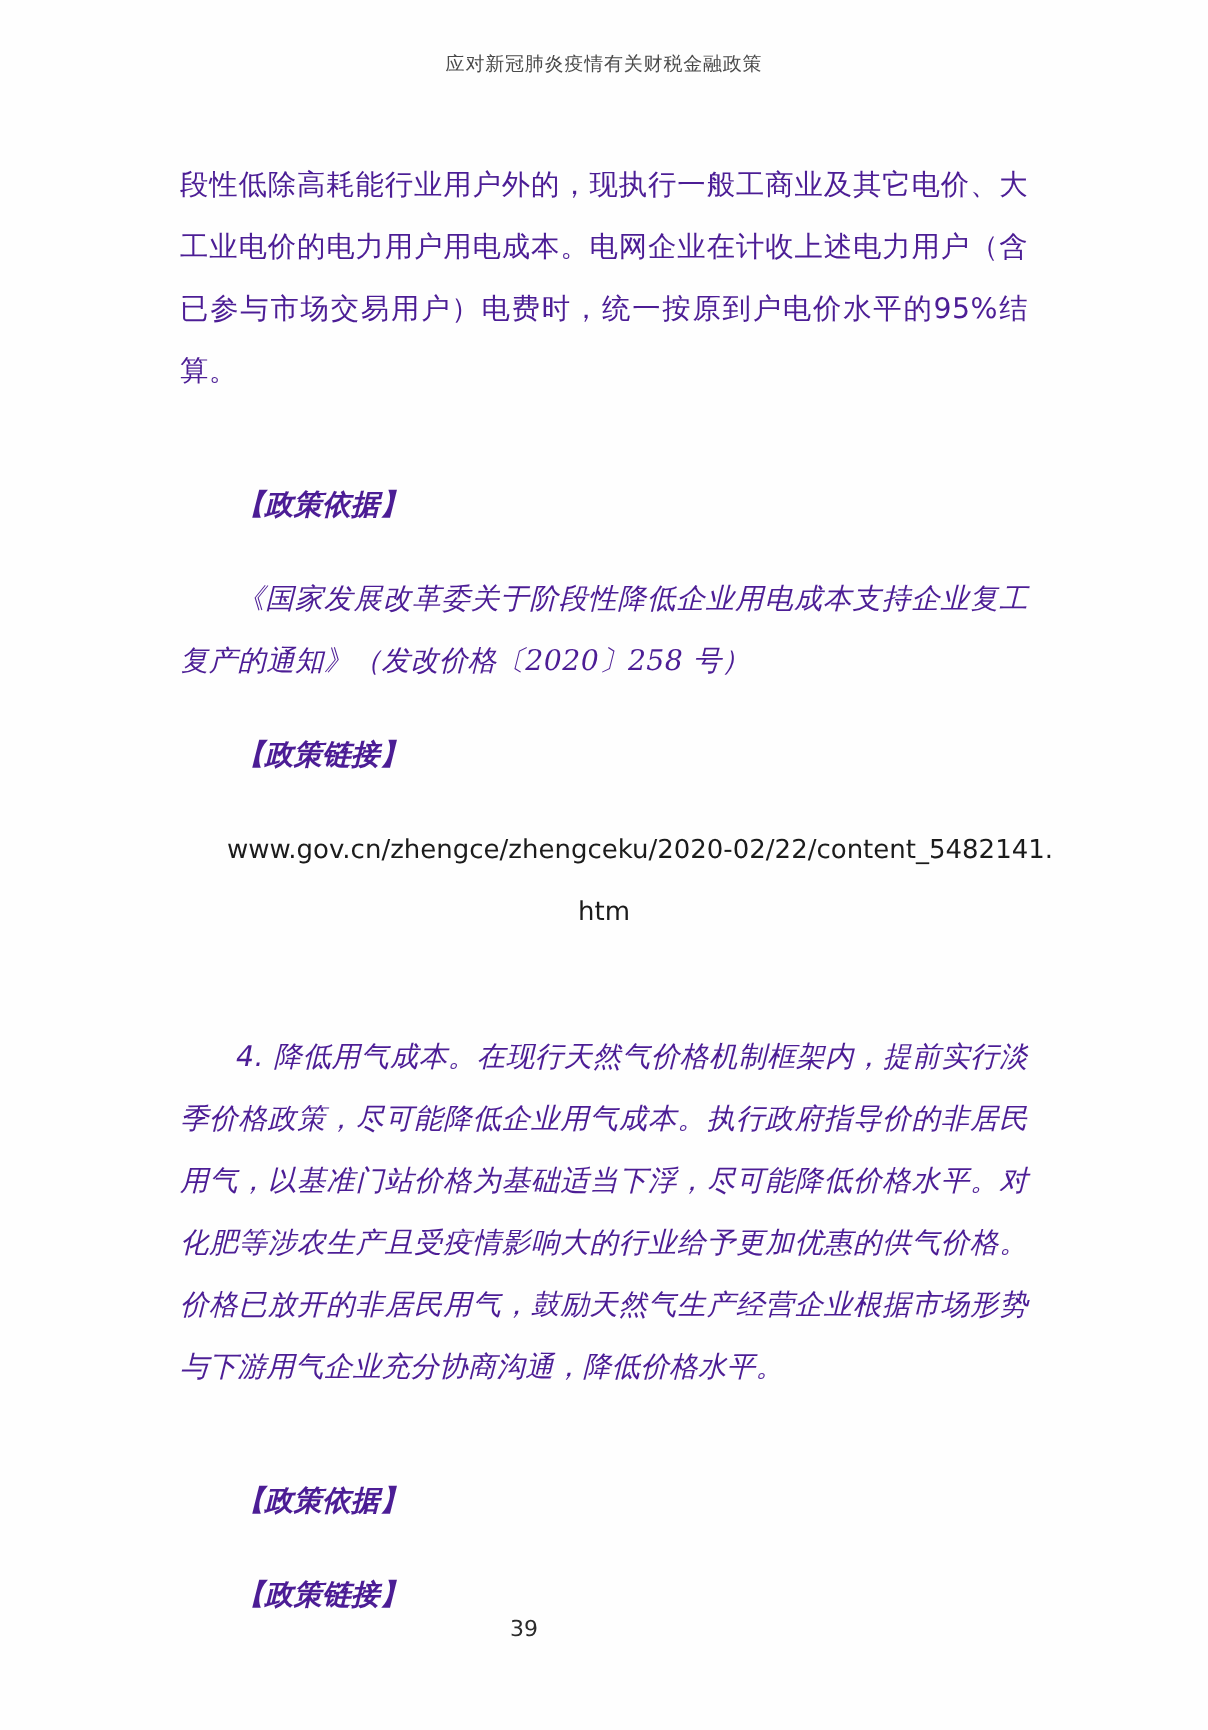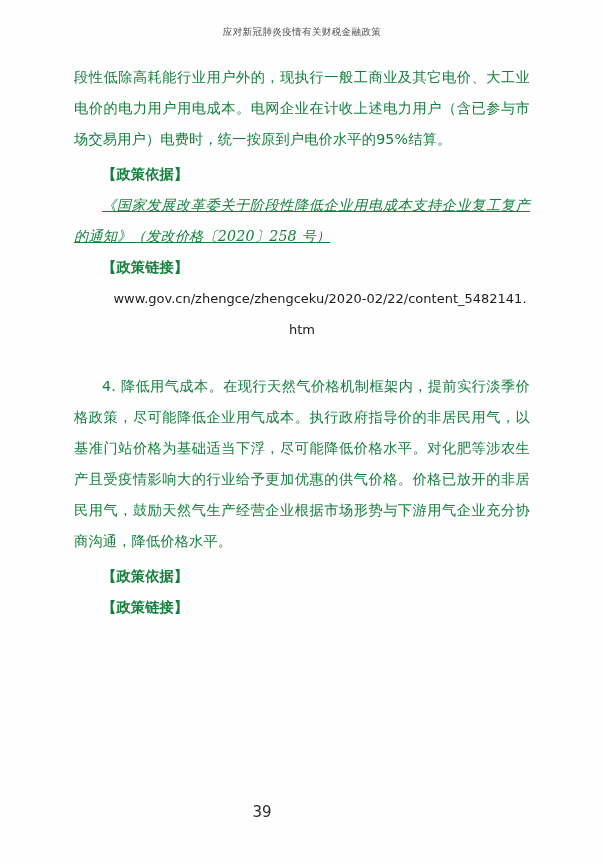--- a/index.html
+++ b/index.html
@@ -39,55 +39,55 @@
   }
   .content {
     position: absolute;
     left: 74px;
     top: 62px;
     width: 456px;
   }
   .para {
     font-size: 14.2px;
     line-height: 31px;
-    color: #15803d;
+    color: #4c1d95;
     text-align: justify;
     text-justify: inter-ideograph;
-    margin: 0;
+    margin: 16px;
     letter-spacing: 0.2px;
     font-family: "DejaVu Sans", "Liberation Sans", sans-serif;
   }
   .para.indent {
     text-indent: 28px;
+    font-style: italic;
   }
   .para.bold {
     font-weight: bold;
   }
   .para.italic-serif {
     font-family: "DejaVu Serif", "Liberation Serif", serif;
     font-style: italic;
-    text-decoration: underline;
   }
   .gap-sm { height: 4px; }
   .gap-md { height: 26px; }
   .link-block {
     font-size: 13px;
     line-height: 31px;
     color: #1b1b1b;
     font-family: "DejaVu Sans", "Liberation Sans", sans-serif;
     word-break: break-all;
   }
   .link-line1 { text-indent: 36px; text-align: center; }
   .footer {
     position: absolute;
     left: 0;
     bottom: 44px;
     width: 524px;
     text-align: center;
-    font-size: 15px;
+    font-size: 11px;
     color: #2b2b2b;
     font-family: "DejaVu Sans", "Liberation Sans", sans-serif;
   }
 </style>
 </head>
 <body>
 
 <div class="page">
   <div class="page-inner">
 

